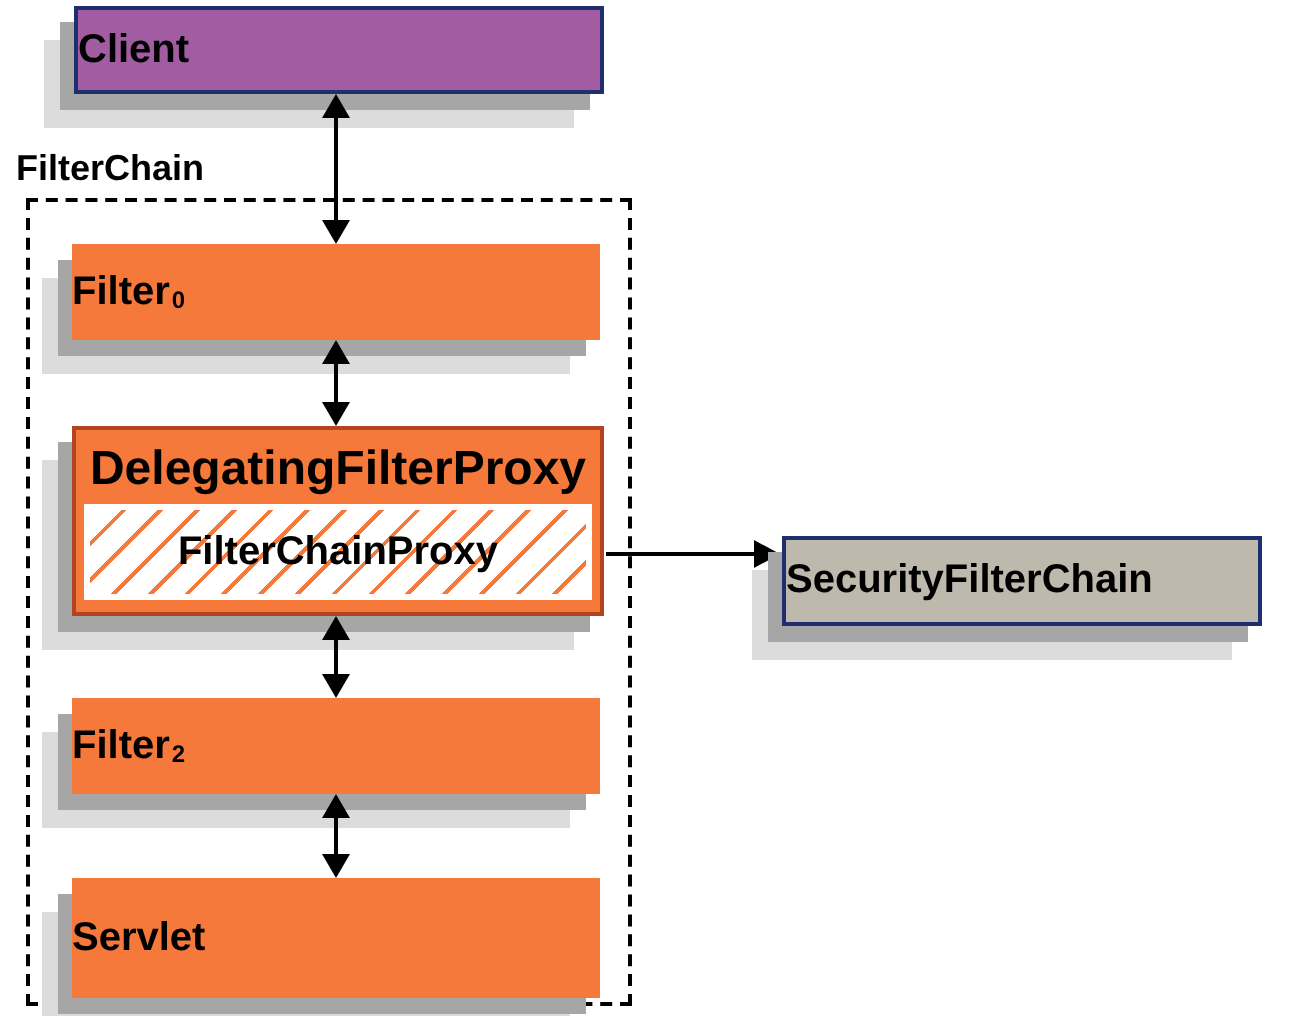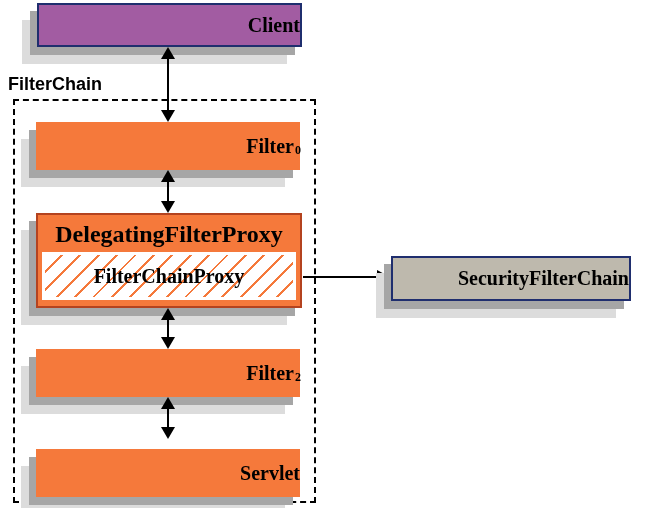--- a/index.html
+++ b/index.html
@@ -11,43 +11,42 @@
     --shadow_light:#dcdcdc;
     --dfp_border:#b4431f;
     --arrow:#000000;
   }
   html,body{margin:0;padding:0;background:#fff;}
   .canvas{
     position:relative;width:656px;height:508px;background:#fff;overflow:hidden;
     font-family:"Liberation Sans", sans-serif;color:#000;
   }
   .node{
-    position:absolute;display:flex;align-items:center;justify-content:flex-end;
+    position:absolute;display:flex;align-items:center;justify-content:flex-start;
     font-weight:700;font-size:20px;box-sizing:border-box;
     box-shadow:-7px 8px 0 var(--shadow_dark), -15px 17px 0 var(--shadow_light);
-    font-family:Liberation Serif, serif;
   }
   .client{left:37px;top:3px;width:265px;height:44px;background:var(--purple);border:2px solid var(--navy);}
   .orange-box{background:var(--orange);}
   .filter0{left:36px;top:122px;width:264px;height:48px;}
   .dfp{left:36px;top:213px;width:266px;height:95px;border:2px solid var(--dfp_border);
        display:block;text-align:center;}
   .dfp-title{display:block;margin-top:6px;font-weight:700;font-size:24px;}
   .fcp{
     position:absolute;left:4px;top:37px;width:254px;height:48px;background:#fff;
     display:flex;align-items:center;justify-content:center;font-weight:700;font-size:20px;
   }
   .fcp::before{
     content:"";position:absolute;inset:3px;
     background:repeating-linear-gradient(135deg,transparent 0 11px,var(--orange) 11px 13px);
   }
   .fcp > span{position:relative;z-index:1;}
   .filter2{left:36px;top:349px;width:264px;height:48px;}
-  .servlet{left:36px;top:439px;width:264px;height:48px;margin-top:10px;}
-  .sfc{left:391px;top:256px;width:240px;height:45px;background:var(--tan);border:2px solid var(--navy);}
+  .servlet{left:36px;top:439px;width:264px;height:60px;}
+  .sfc{left:391px;top:268px;width:240px;height:45px;background:var(--tan);border:2px solid var(--navy);}
   sub.idx{font-size:12px;font-weight:700;position:relative;top:4px;left:1px;}
 
   .chain-label{
     position:absolute;left:8px;top:74px;font-weight:700;font-size:18px;
   }
   .dashed-box{
     position:absolute;left:13px;top:99px;width:303px;height:404px;
     border:2px dashed #000;box-sizing:border-box;
   }
 

